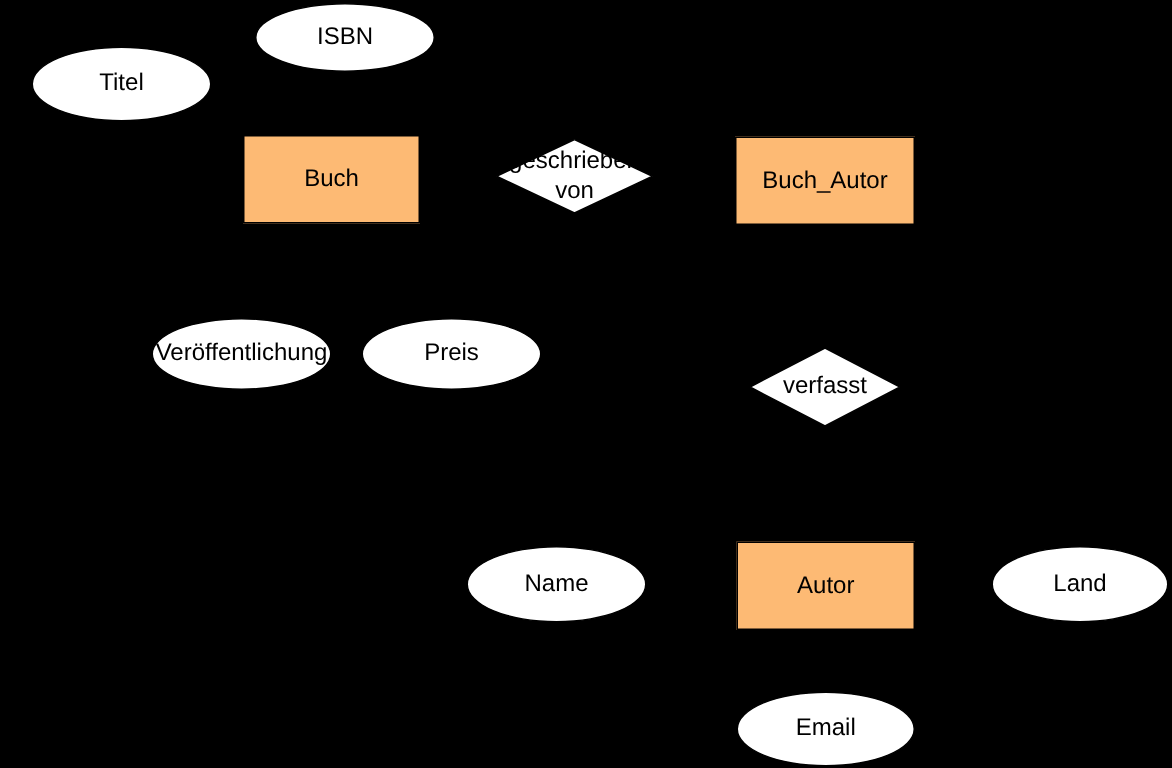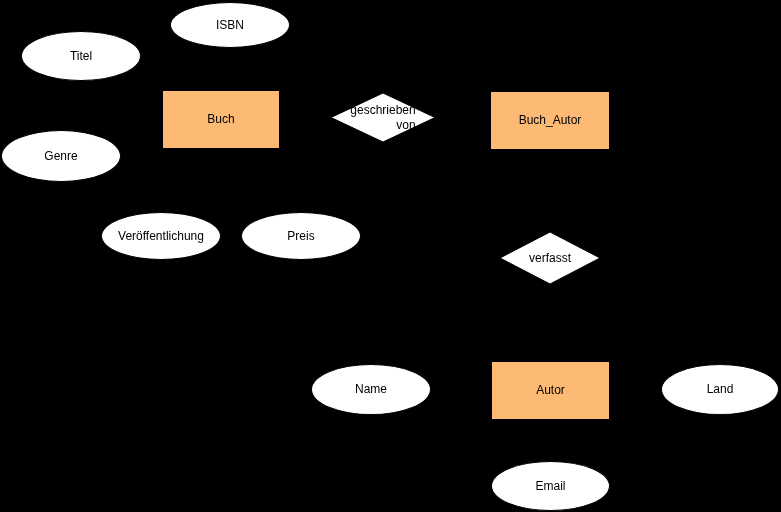--- a/index.html
+++ b/index.html
@@ -13,21 +13,21 @@
     position: relative;
     width: 781px; height: 512px;
     background: #000000;
   }
   .node {
     position: absolute;
     display: flex;
     align-items: center;
     justify-content: center;
     color: #000000;
-    font-size: 12px;
+    font-size: 16px;
     line-height: 1.2;
     text-align: center;
     box-sizing: border-box;
     cursor: move;
   }
   .ellipse {
     background: #ffffff;
     border-radius: 50%;
     border: 1px solid #000000;
   }
@@ -51,39 +51,36 @@
   .n-titel       { left: 21px;  top: 31px;  width: 120px; height: 50px; text-align: center; }
   .n-genre       { left: 1px;   top: 130px; width: 120px; height: 52px; }
   .n-veroeff     { left: 101px; top: 212px; width: 120px; height: 48px; }
   .n-preis       { left: 241px; top: 212px; width: 120px; height: 48px; }
   .n-name        { left: 311px; top: 364px; width: 120px; height: 51px; }
   .n-land        { left: 661px; top: 364px; width: 118px; height: 51px; }
   .n-email       { left: 491px; top: 461px; width: 119px; height: 50px; }
   .n-buch        { left: 162px; top: 90px;  width: 118px; height: 59px; }
   .n-buchautor   { left: 490px; top: 91px;  width: 120px; height: 59px; }
   .n-autor       { left: 491px; top: 361px; width: 119px; height: 59px; }
-  .n-geschrieben { left: 331px; top: 93px;  width: 104px; height: 49px; text-align: right; }
+  .n-geschrieben { left: 331px; top: 93px;  width: 104px; height: 49px; }
   .n-verfasst    { left: 500px; top: 232px; width: 100px; height: 52px; }
 </style>
 </head>
 <body>
 
 <div class="canvas">
 
   <div class="node ellipse n-isbn">
     <span class="lbl">ISBN</span>
   </div>
 
   <div class="node ellipse n-titel">
     <span class="lbl">Titel</span>
   </div>
 
-  <div class="node ellipse n-genre">
-    <span class="lbl">Genre</span>
-  </div>
 
   <div class="node ellipse n-veroeff">
     <span class="lbl">Veröffentlichung</span>
   </div>
 
   <div class="node ellipse n-preis">
     <span class="lbl">Preis</span>
   </div>
 
   <div class="node ellipse n-name">

